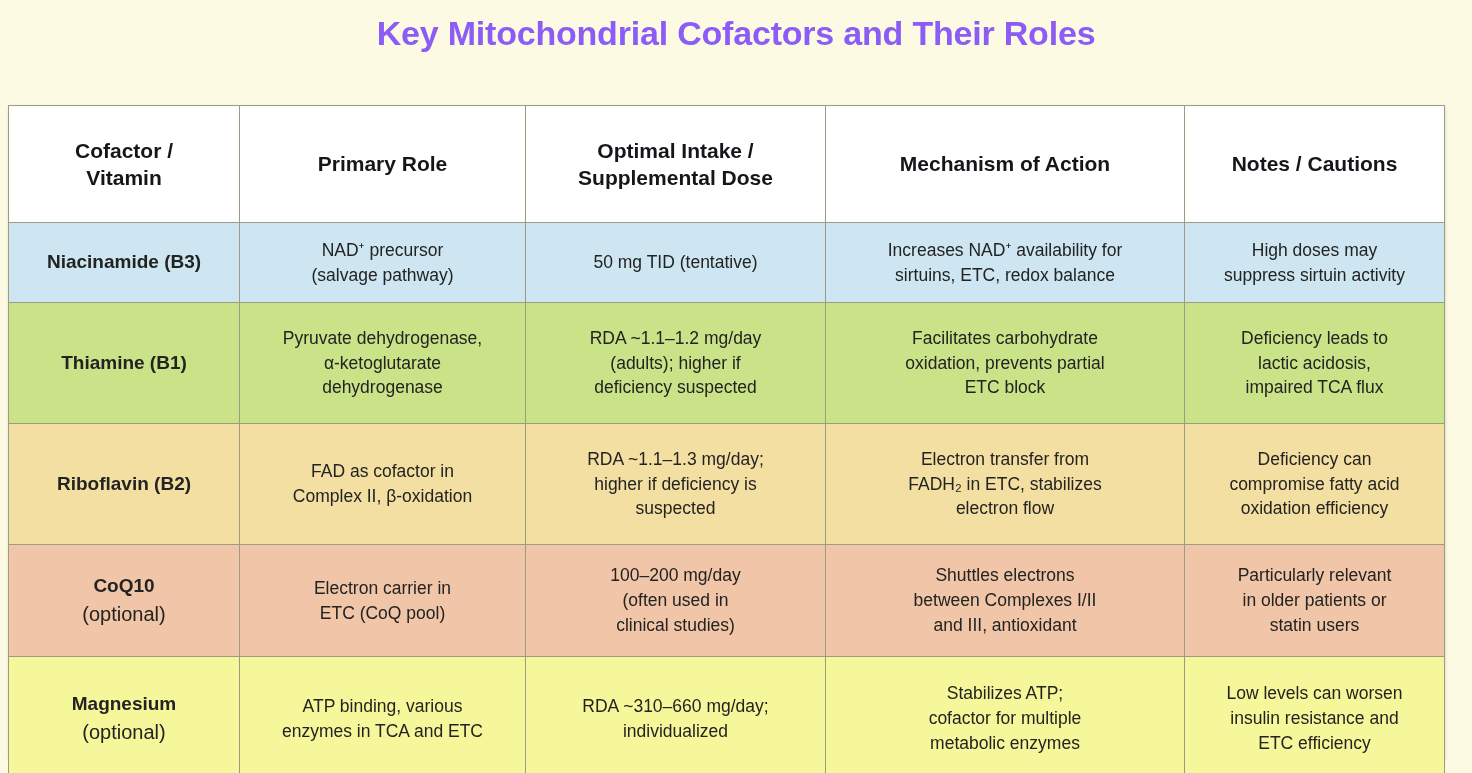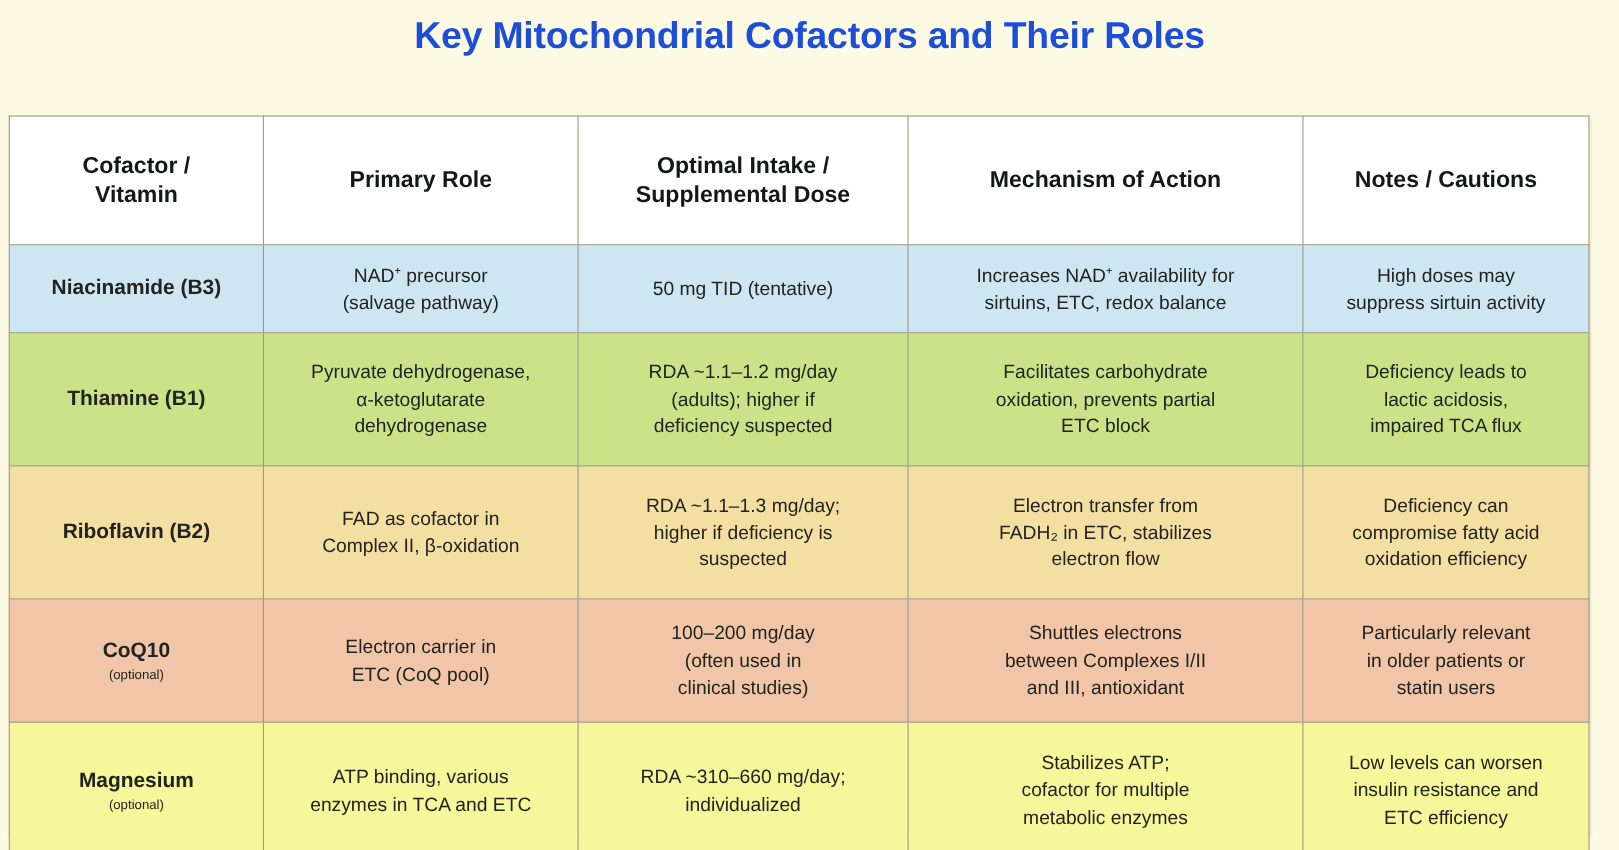--- a/index.html
+++ b/index.html
@@ -20,21 +20,21 @@
     background: #fdfae4;
   }
   .title {
     position: absolute;
     top: 14px;
     left: 0;
     width: 1472px;
     text-align: center;
     font-size: 34px;
     font-weight: bold;
-    color: #1d4ed8;
+    color: #8b5cf6;
     letter-spacing: -0.2px;
     font-family: "Liberation Sans", sans-serif;
   }
   .table-wrap {
     position: absolute;
     left: 8px;
     top: 105px;
     width: 1436px;
     height: 653px;
     box-shadow: 1px 2px 3px rgba(120,115,80,0.30);
@@ -63,21 +63,21 @@
     font-size: 17.5px;
     color: #232321;
     line-height: 1.42;
   }
   tbody td.name-cell {
     font-weight: bold;
     font-size: 19px;
   }
   tbody td.name-cell .sub {
     font-weight: normal;
-    font-size: 12px;
+    font-size: 20px;
     display: block;
   }
   .c1 { width: 231px; }
   .c2 { width: 286px; }
   .c3 { width: 300px; }
   .c4 { width: 359px; }
   .c5 { width: 260px; }
 
   tr.row-blue   td { background: #cee6f2; }
   tr.row-green  td { background: #cbe388; }

